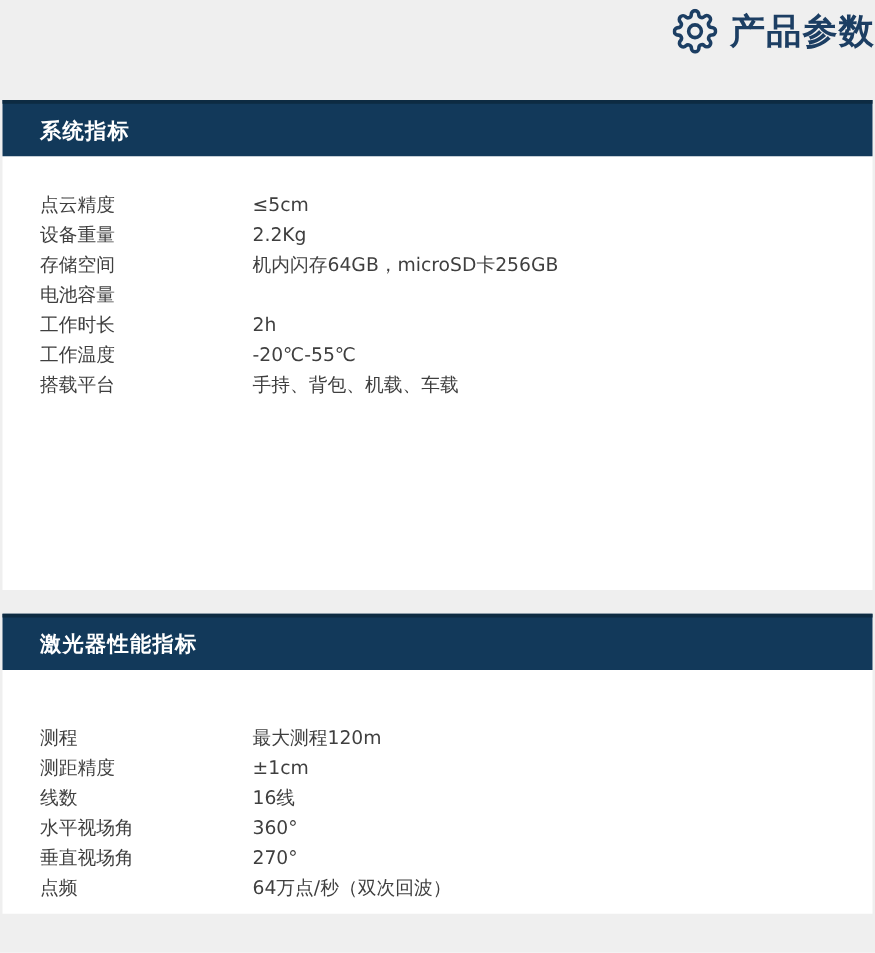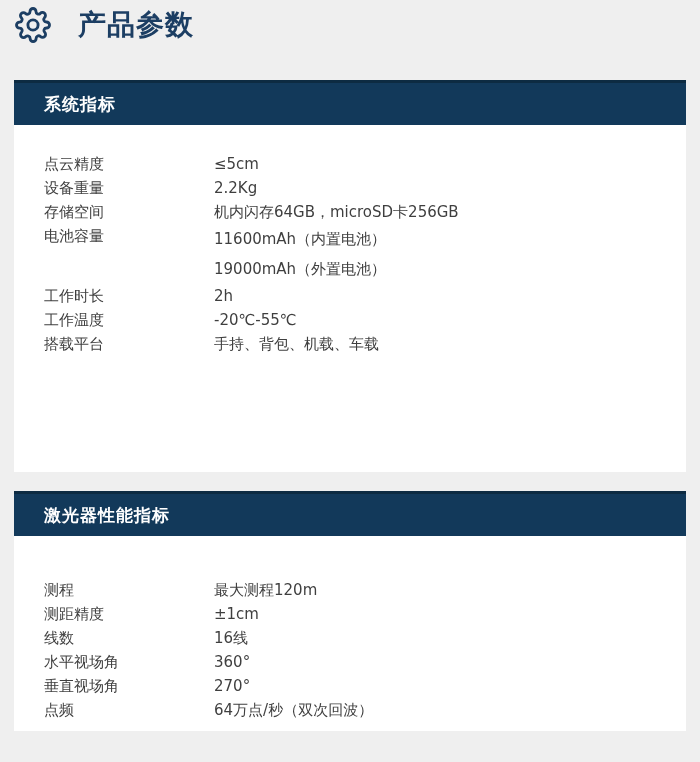--- a/index.html
+++ b/index.html
@@ -6,40 +6,41 @@
   html, body {
     width: 700px;
     height: 762px;
     background: #efefef;
     font-family: "DejaVu Sans", "Liberation Sans", sans-serif;
     overflow: hidden;
   }
   .page-header {
     display: flex;
     align-items: center;
-    gap: 26px;
+    gap: 9px;
     padding: 6px 0 0 14px;
     height: 44px;
+    justify-content: flex-end;
   }
   .gear-wrap {
     width: 38px;
     height: 38px;
     display: flex;
     align-items: center;
     justify-content: center;
   }
   .page-title {
     font-size: 28px;
     font-weight: 800;
     color: #1c3e63;
     letter-spacing: 1px;
     line-height: 1;
   }
   .card {
-    margin: 0 14px;
+    margin: 0 2px;
     background: #ffffff;
   }
   .card-1 { margin-top: 36px; }
   .card-2 { margin-top: 19px; }
   .card-header {
     background: #12395a;
     border-top: 3px solid #0d2b42;
     height: 45px;
     display: flex;
     align-items: center;
@@ -96,24 +97,20 @@
       <div class="spec-row">
         <div class="spec-label">设备重量</div>
         <div class="spec-value">2.2Kg</div>
       </div>
       <div class="spec-row">
         <div class="spec-label">存储空间</div>
         <div class="spec-value">机内闪存64GB，microSD卡256GB</div>
       </div>
       <div class="spec-row multi">
         <div class="spec-label">电池容量</div>
-        <div class="spec-value">
-          <div class="line">11600mAh（内置电池）</div>
-          <div class="line">19000mAh（外置电池）</div>
-        </div>
       </div>
       <div class="spec-row">
         <div class="spec-label">工作时长</div>
         <div class="spec-value">2h</div>
       </div>
       <div class="spec-row">
         <div class="spec-label">工作温度</div>
         <div class="spec-value">-20℃-55℃</div>
       </div>
       <div class="spec-row">

